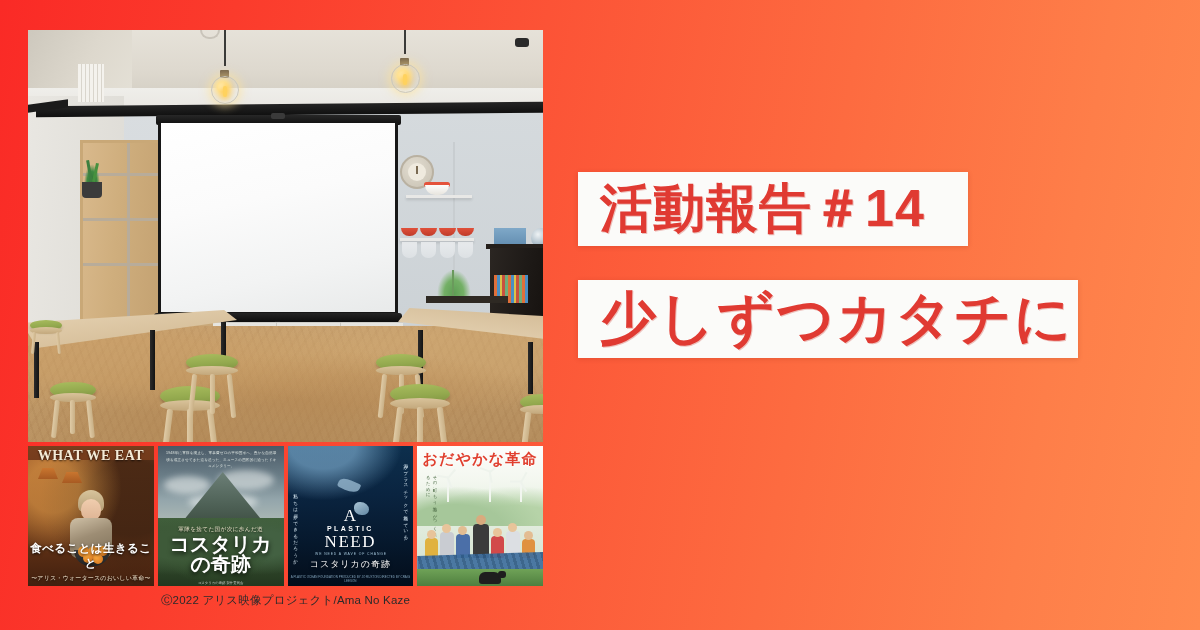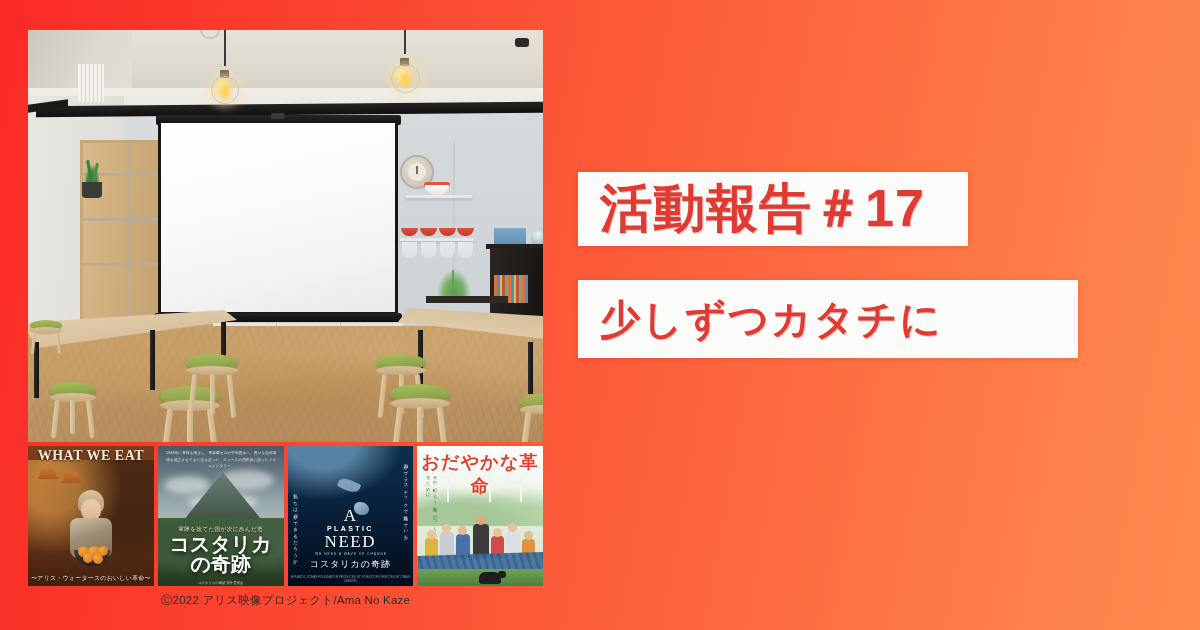--- a/index.html
+++ b/index.html
@@ -289,21 +289,21 @@
     font-size:3px;color:#7fa0b8;line-height:1.55;}
 
   
   .p4{background:linear-gradient(180deg,#f4f6f2 0%,#eef3ea 30%,#dfeadb 62%,#cfe0cc 100%);}
   .p4-sky{position:absolute;left:0;top:0;width:100%;height:64px;
     background:linear-gradient(180deg,#fdfdfb 0%,#f3f7ef 55%,#e6f0e2 100%);}
   .p4-hill{position:absolute;left:0;top:40px;width:100%;height:40px;
     background:radial-gradient(ellipse at 30% 100%,#a6c79a 0 38%,transparent 70%),
                radial-gradient(ellipse at 78% 100%,#b6d3a8 0 36%,transparent 70%);}
   .p4-title{position:absolute;left:0;top:4px;width:100%;text-align:center;
-    font-size:18px;font-weight:700;color:#e0402f;letter-spacing:1.2px;
+    font-size:15px;font-weight:700;color:#e0402f;letter-spacing:1.2px;
     text-shadow:0 1px 2px rgba(255,255,255,.9);}
   .p4-vtxt{position:absolute;left:7px;top:26px;writing-mode:vertical-rl;
     font-size:4.4px;color:#4b6b45;letter-spacing:1.1px;line-height:1.5;}
   .p4-turbine{position:absolute;background:#f2f6f0;width:2px;}
   .p4-blade{position:absolute;width:11px;height:1.6px;background:#eef3ec;transform-origin:0 50%;}
   .p4-people{position:absolute;left:6px;top:68px;width:115px;height:44px;}
   .pp{position:absolute;bottom:0;border-radius:4px 4px 1px 1px;}
   .pp-head{position:absolute;border-radius:50%;}
   .p4-solar{position:absolute;left:0;bottom:16px;width:100%;height:18px;
     background:repeating-linear-gradient(74deg,#3f6f9e 0 4px,#2f5b86 4px 7px);
@@ -328,21 +328,21 @@
     box-shadow:0 1px 5px rgba(120,20,10,.18);
   }
   .title-box span{
     color:#E03A32;font-weight:700;
     text-shadow:1px 1px 0 rgba(200,40,30,.28);
     white-space:nowrap;
   }
   .title-1{left:578px;top:172px;width:390px;height:74px;padding-left:22px;}
   .title-1 span{font-size:52px;letter-spacing:1px;}
   .title-2{left:578px;top:280px;width:500px;height:78px;padding-left:22px;}
-  .title-2 span{font-size:40px;letter-spacing:2px;text-align:center;}
+  .title-2 span{font-size:56px;letter-spacing:2px;text-align:center;}
 </style>
 </head>
 <body>
 
 <div class="photo-card">
 
   <div class="room-photo">
     <div class="ceiling"></div>
     <div class="ceiling-corner"></div>
     <div class="ceiling-speaker"></div>
@@ -486,20 +486,21 @@
         <div class="p1-face"></div>
         <div class="p1-scarf"></div>
         <div class="p1-bowl"></div>
         <div class="p1-fruit" style="left:16px;width:11px;height:11px"></div>
         <div class="p1-fruit" style="left:26px;width:12px;height:12px"></div>
         <div class="p1-fruit" style="left:36px;width:10px;height:10px"></div>
         <div class="p1-fruit" style="left:21px;top:63px;width:10px;height:10px"></div>
         <div class="p1-fruit" style="left:31px;top:64px;width:10px;height:10px"></div>
       </div>
       <div class="p1-title">WHAT WE EAT</div>
+      <div class="p1-jp">食べることは生きること</div>
       <div class="p1-sub">〜アリス・ウォータースのおいしい革命〜</div>
     </div>
 
     <div class="poster p2">
       <div class="p2-sky"></div>
       <div class="p2-cloud" style="left:6px;top:30px;width:46px;height:18px"></div>
       <div class="p2-cloud" style="left:60px;top:24px;width:56px;height:20px"></div>
       <div class="p2-cloud" style="left:30px;top:48px;width:70px;height:16px"></div>
       <div class="p2-mtn"></div>
       <div class="p2-forest"></div>
@@ -566,17 +567,17 @@
       <div class="p4-cow-h"></div>
     </div>
   </div>
 </div>
 
 <div class="copyright">
   <span>Ⓒ2022 アリス映像プロジェクト/Ama No Kaze</span>
 </div>
 
 <div class="title-box title-1">
-  <span>活動報告＃17</span>
+  <span>活動報告＃14</span>
 </div>
 <div class="title-box title-2">
   <span>少しずつカタチに</span>
 </div>
 
 </body></html>

